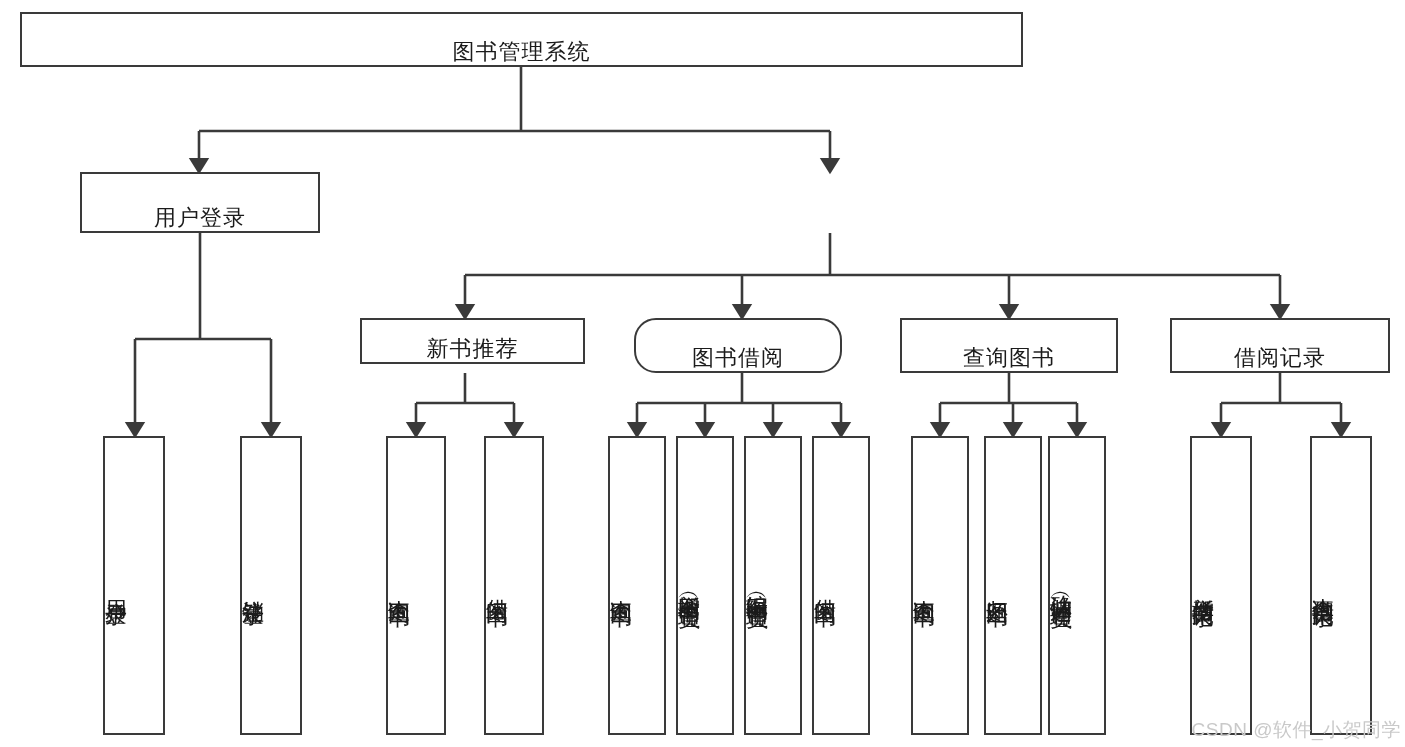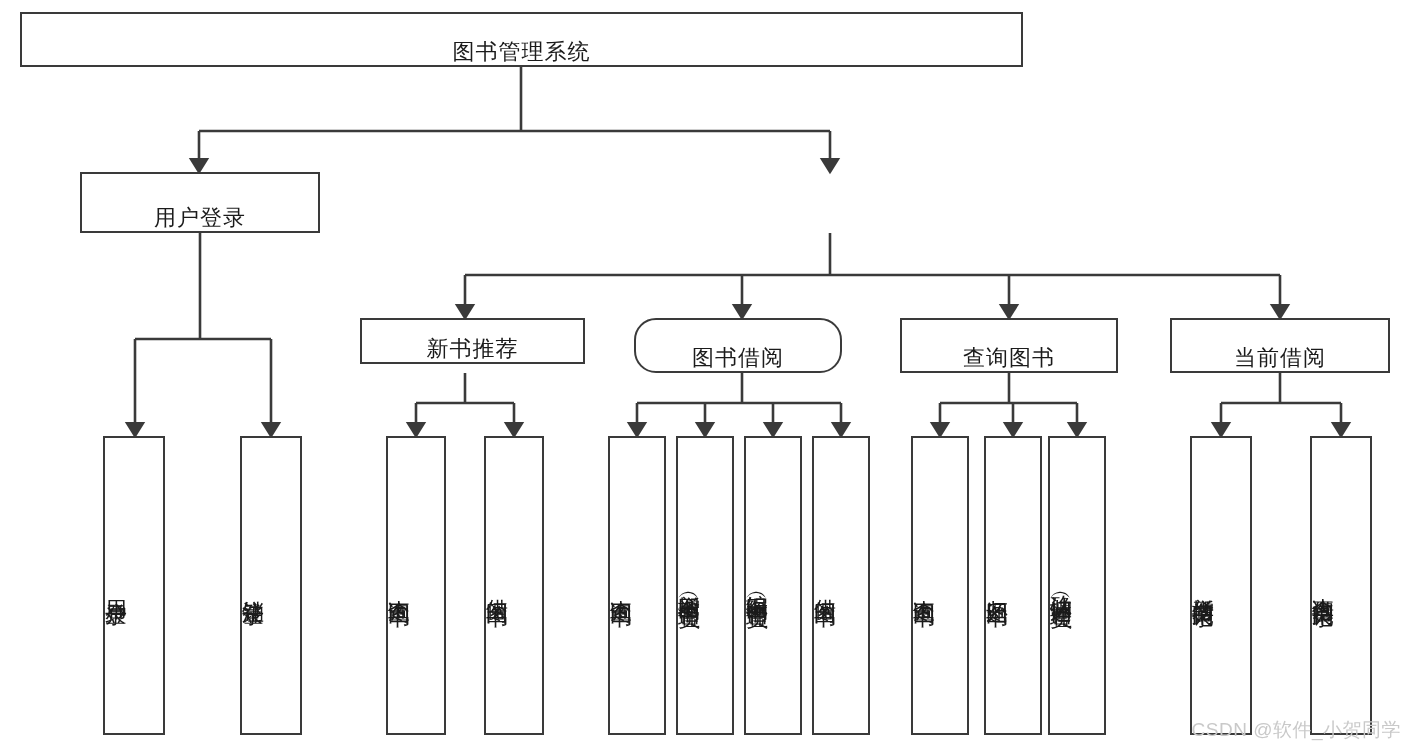--- a/index.html
+++ b/index.html
@@ -132,21 +132,21 @@
   <div class="node horiz" style="left:360px; top:318px; width:225px; height:46px;">
     <span>新书推荐</span>
   </div>
   <div class="node horiz" style="left:634px; top:318px; width:208px; height:55px;border-radius:22px;">
     <span>图书借阅</span>
   </div>
   <div class="node horiz" style="left:900px; top:318px; width:218px; height:55px;">
     <span>查询图书</span>
   </div>
   <div class="node horiz" style="left:1170px; top:318px; width:220px; height:55px;">
-    <span>当前借阅</span>
+    <span>借阅记录</span>
   </div>
 
   <div class="node vert" style="left:103px; top:436px; width:62px; height:299px;">
     <span>用户登录</span>
   </div>
   <div class="node vert" style="left:240px; top:436px; width:62px; height:299px;">
     <span>注销登录</span>
   </div>
 
   <div class="node vert" style="left:386px; top:436px; width:60px; height:299px;">

